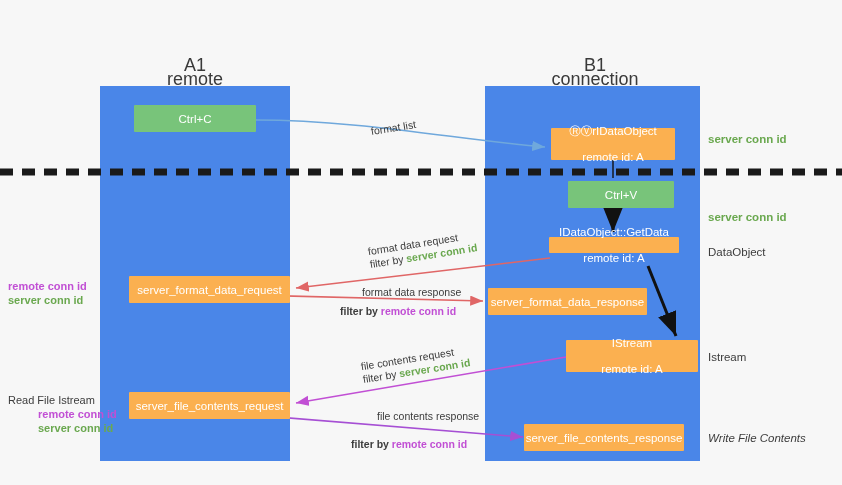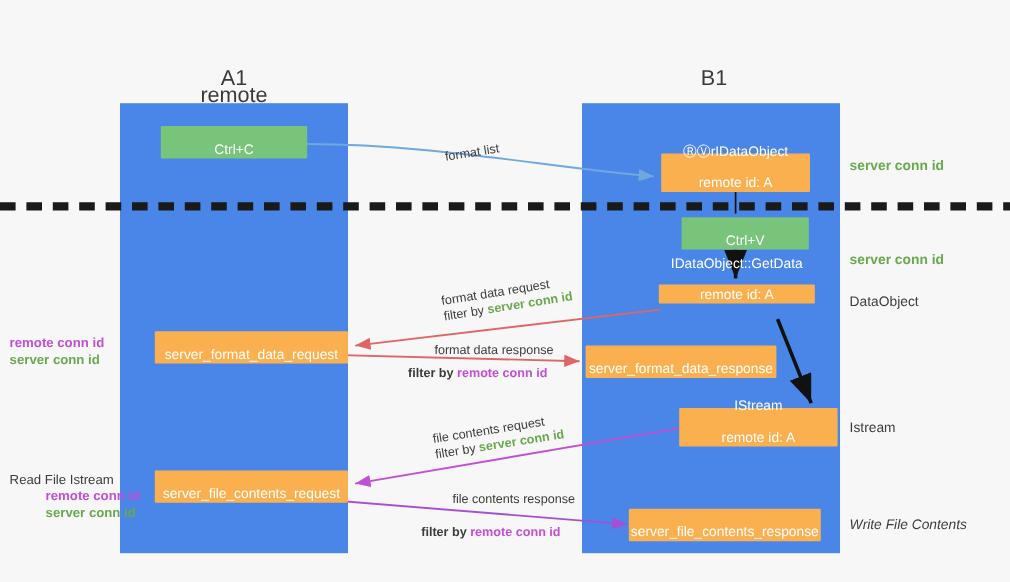--- a/index.html
+++ b/index.html
@@ -48,21 +48,21 @@
     line-height: 21px;
   }
   .title span { display: block; }
 
   .node {
     position: absolute;
     box-sizing: border-box;
     display: flex;
     flex-direction: column;
     align-items: center;
-    justify-content: flex-end;
+    justify-content: center;
     color: #ffffff;
     font-size: 11.5px;
     line-height: 14px;
     text-align: center;
     border-radius: 1px;
   }
   .node.green { background: #78c47a; }
   .node.orange { background: #fbb martin; gap: 12px; }
   .node.orange { background: #fbb050; }
 
@@ -103,20 +103,21 @@
 
 <div id="canvas">
 
 
   <div class="lane-head" style="left:120px; top:58px; width:150px;">
     <span class="l1">A1</span>
     <span class="l2">remote</span>
   </div>
   <div class="lane-head" style="left:520px; top:58px; width:150px;">
     <span class="l1">B1</span>
+    <span class="l2">connection</span>
   </div>
 
   <div class="lane" style="left:100px; top:86px; width:190px; height:375px;"></div>
   <div class="lane" style="left:485px; top:86px; width:215px; height:375px;"></div>
 
   <svg class="layer">
     <defs>
       <marker id="ah-blue" markerWidth="9" markerHeight="9" refX="8" refY="3.2" orient="auto">
         <path d="M0,0 L8,3.2 L0,6.4 z" fill="#6fa8dc"></path>
       </marker>

